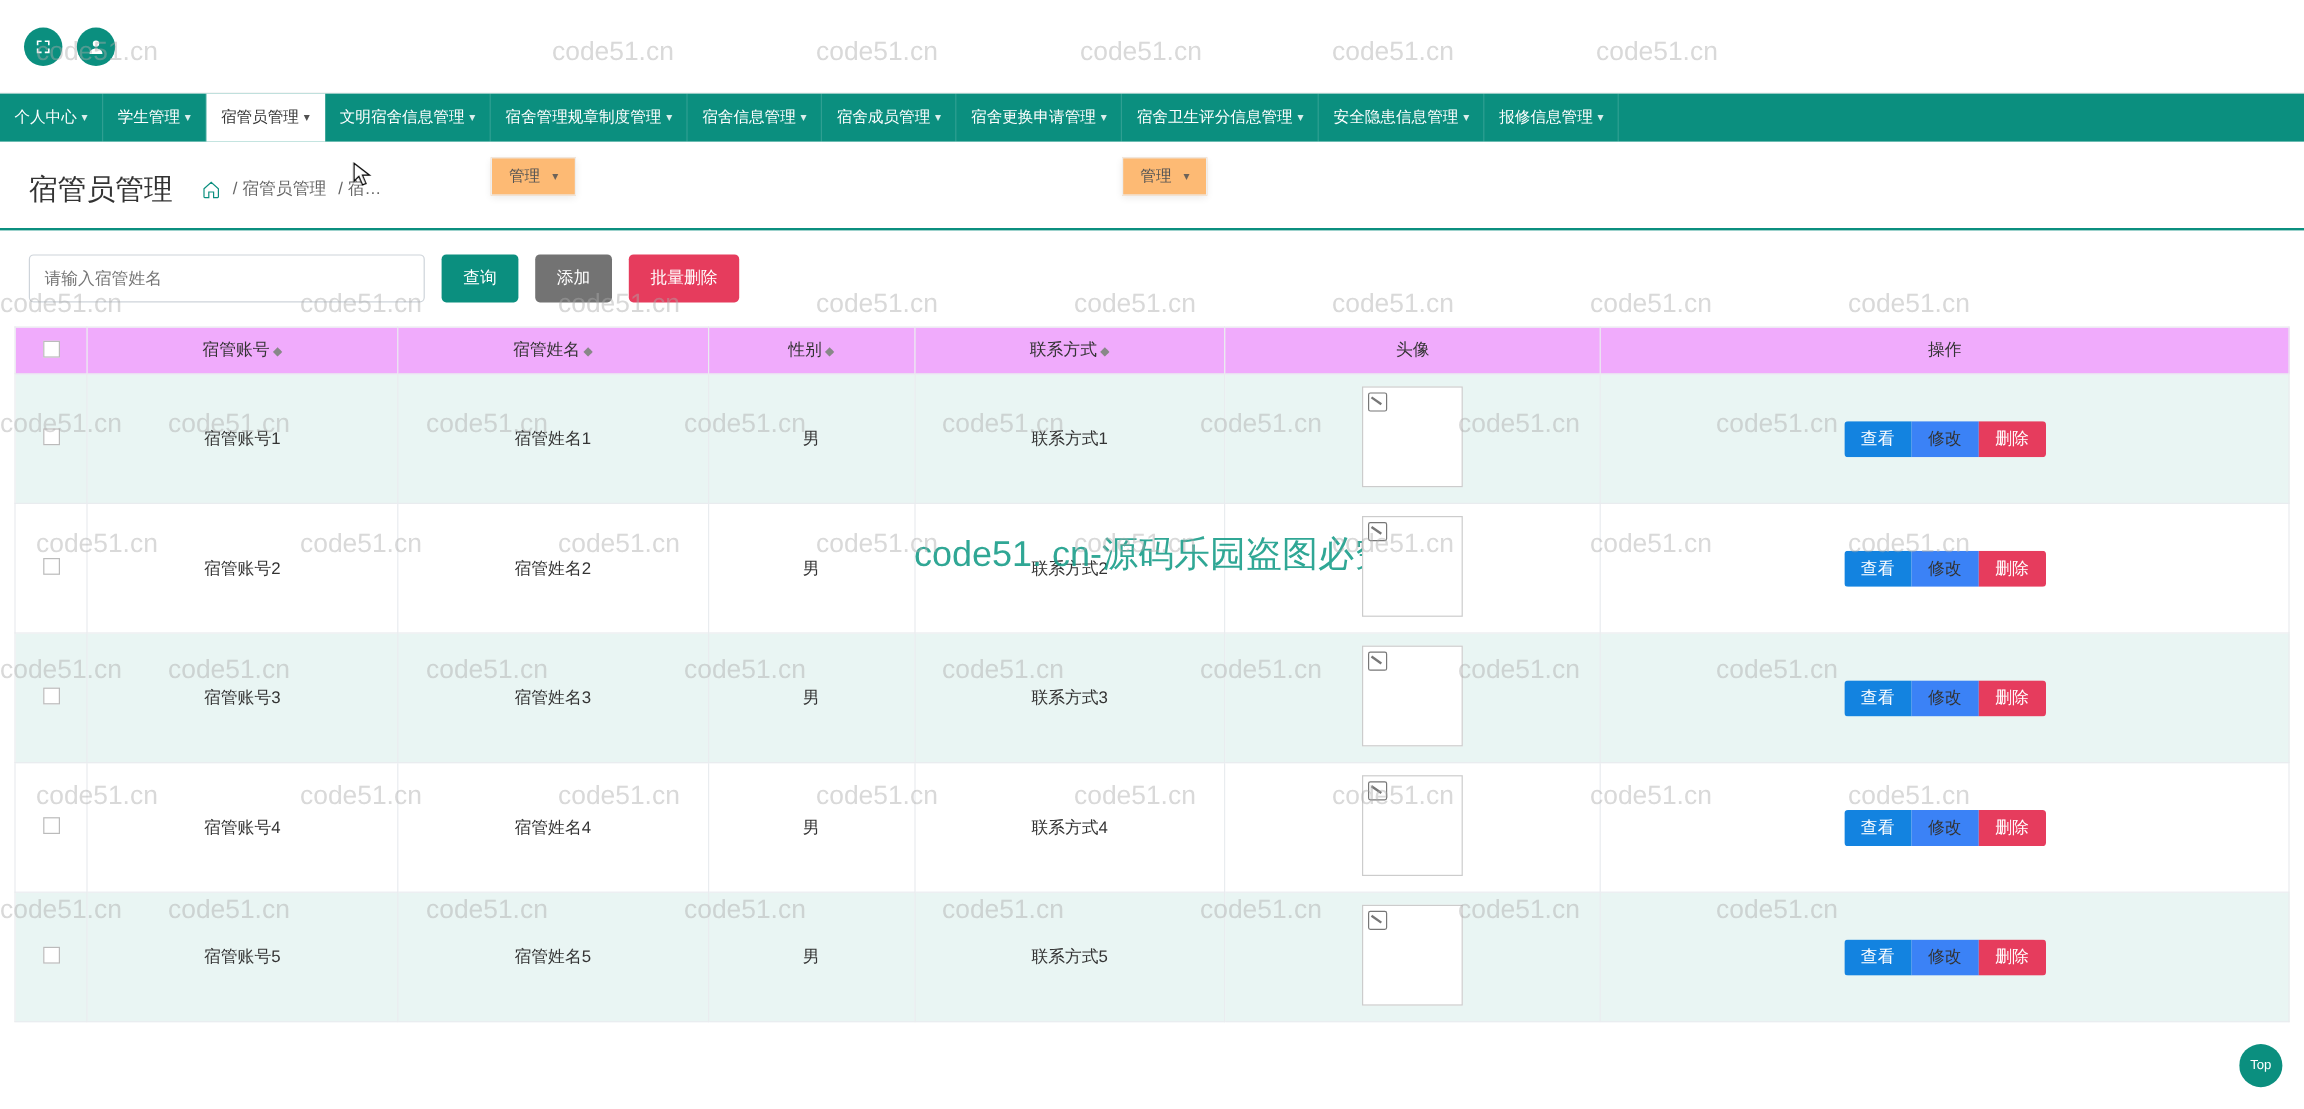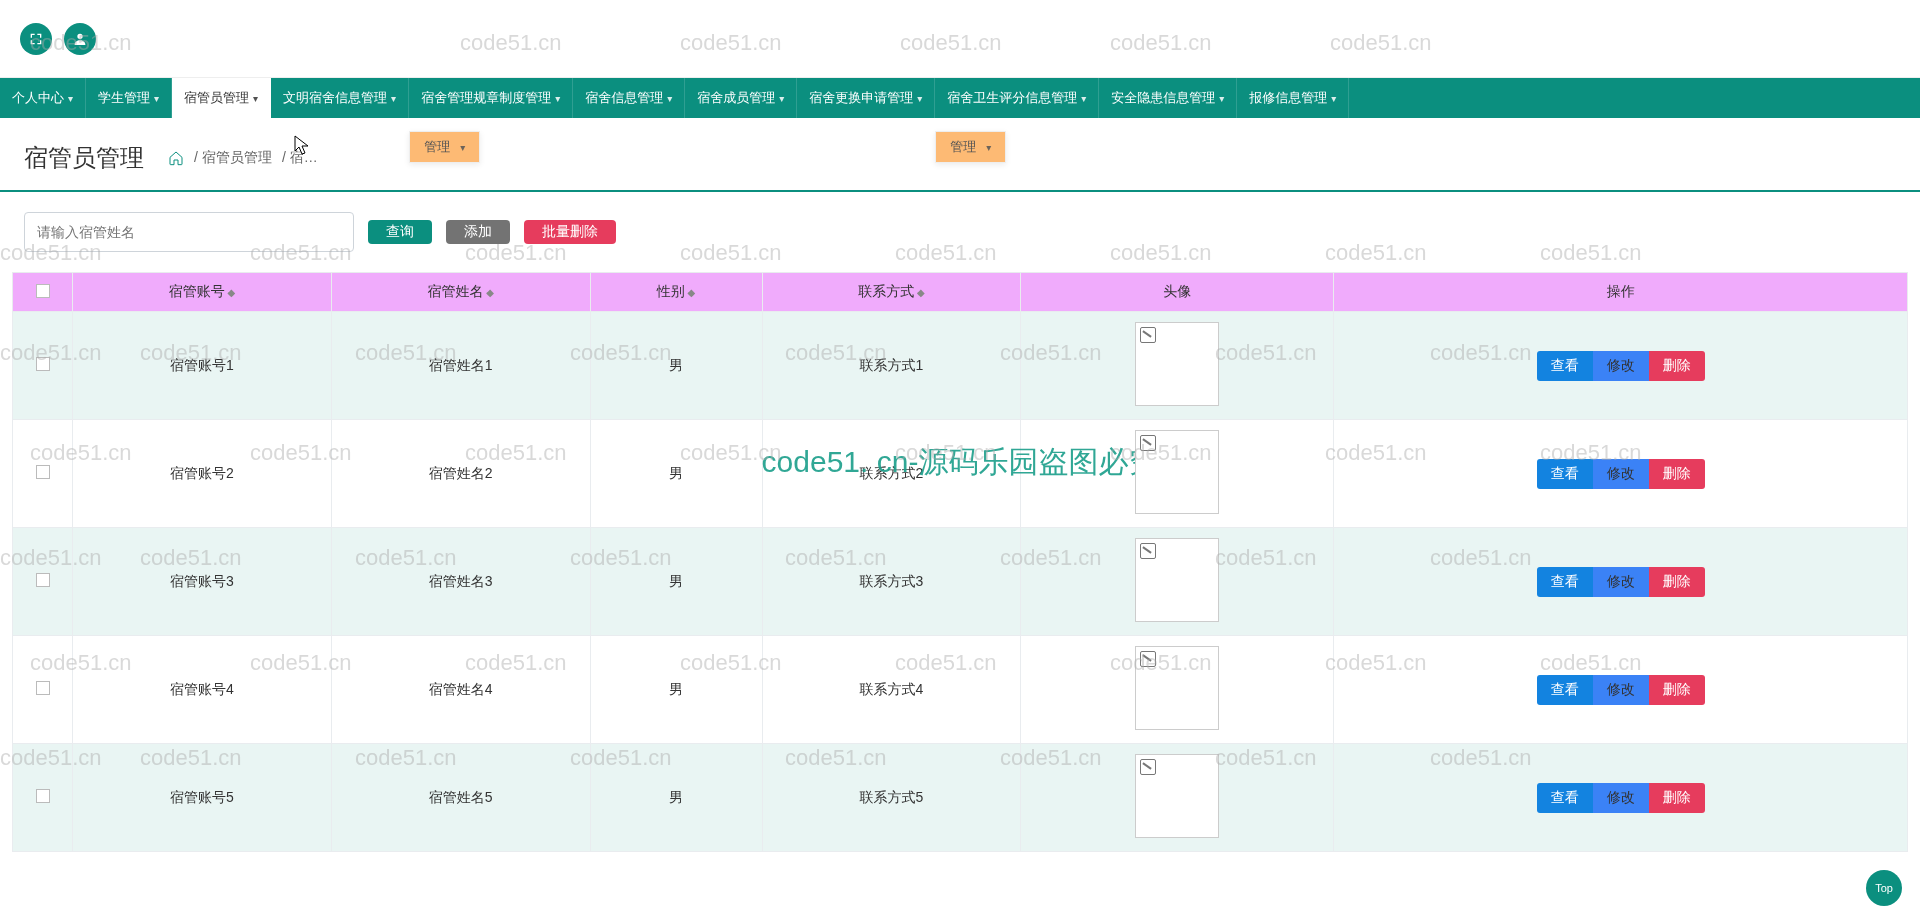--- a/index.html
+++ b/index.html
@@ -17,21 +17,21 @@
   .nav-sub { position: absolute; top: 40px; left: 0; background: #fdba74; border: 1px solid #eee; padding: 6px 14px; color:#555; font-size:13px; box-shadow:0 2px 6px rgba(0,0,0,.08); white-space:nowrap; display:flex; align-items:center; gap:6px;margin-top:13px;}
 
   .page-head { display: flex; align-items: center; gap: 24px; padding: 24px 24px 16px 24px; border-bottom: 2px solid #0b8f7f; }
   .page-title { font-size: 24px; font-weight: 500; }
   .breadcrumb { display: flex; align-items:center; gap:6px; color:#666; font-size:14px; }
   .breadcrumb svg { width:16px; height:16px; stroke:#0b8f7f; fill:none; stroke-width:1.5; }
   .bc-sep::before { content:"/"; margin: 0 4px; color:#666; }
 
   .toolbar { display:flex; gap:14px; padding: 20px 24px; align-items:center;}
   .input { width: 330px; height:40px; border:1px solid #ced4da; border-radius:4px; padding:0 12px; font-size:14px; }
-  .btn { height:24px; padding:0 18px; border:none; border-radius:4px; color:#fff; font-size:14px; cursor:pointer;}
+  .btn { height:40px; padding:0 18px; border:none; border-radius:4px; color:#fff; font-size:14px; cursor:pointer;}
   .btn-teal { background:#0b8f7f; }
   .btn-blue { background:#737373; }
   .btn-red  { background:#e63c5d;text-align:center; }
 
   .table { width: calc(100% - 24px); margin: 0 12px; border-collapse: collapse; }
   .table th, .table td { border:1px solid #e9ecef; padding:10px 8px; text-align:center; font-size:14px; color:#333; vertical-align: middle;}
   .table th { background:#f0abfc; font-weight:500; }
   .table tr.stripe td { background:#e9f5f3; }
   .sort::after { content:" ◆"; font-size:10px; color:#888;}
   .chk { display:inline-block; width:14px; height:14px; border:1px solid #bbb; background:#fff;}

